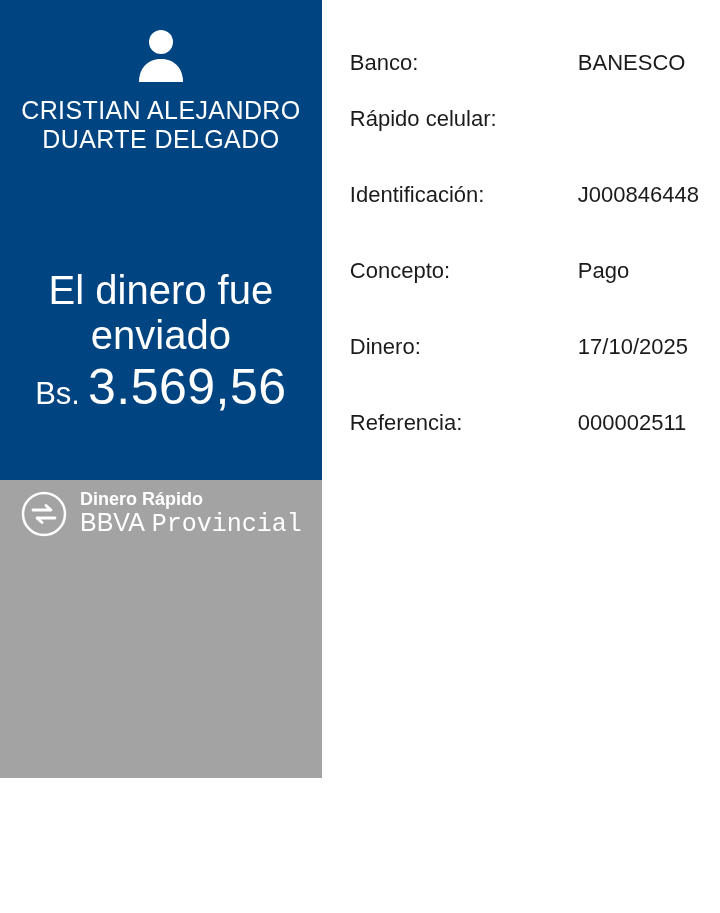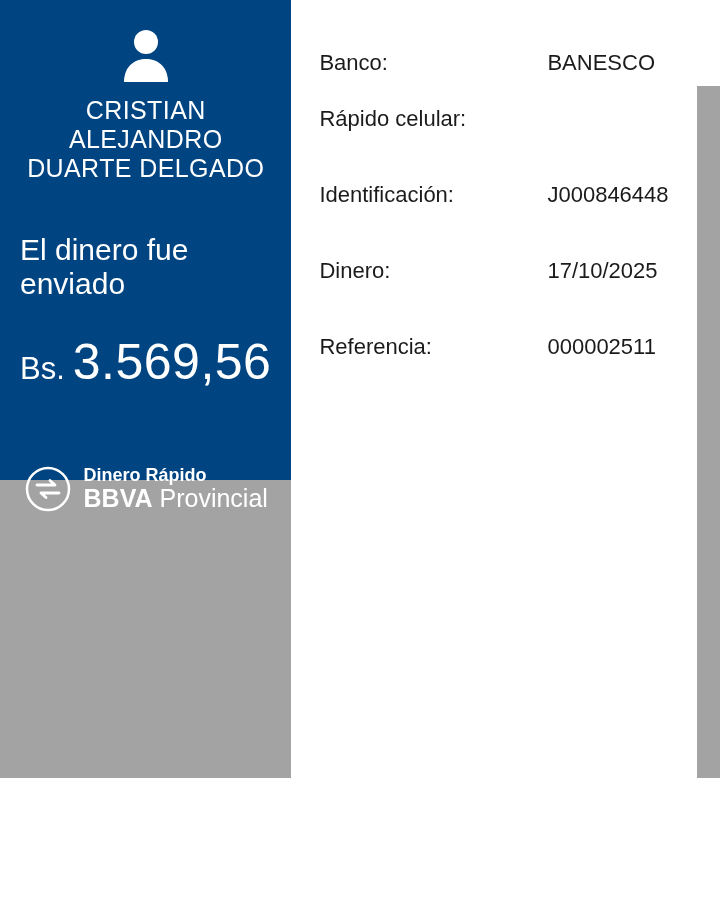--- a/index.html
+++ b/index.html
@@ -40,27 +40,27 @@
   }
   .recipient-name {
     font-size: 25px;
     letter-spacing: 0.4px;
     color: #ffffff;
     text-align: center;
     font-weight: 400;
     margin-bottom: 6px;
   }
   .status-text {
-    margin-top: 44px;
-    font-size: 30px;
+    margin-top: 108px;
+    font-size: 40px;
     color: #ffffff;
     font-weight: 400;
+    text-align: center;
   }
   .amount-row {
-    margin-top: 32px;
     display: flex;
     align-items: baseline;
     justify-content: center;
   }
   .amount-currency {
     font-size: 31px;
     color: #ffffff;
     margin-right: 8px;
   }
   .amount-value {
@@ -88,25 +88,26 @@
   .brand-line1 {
     font-size: 18px;
     font-weight: bold;
     color: #ffffff;
   }
   .brand-line2 {
     font-size: 25px;
     color: #ffffff;
   }
   .brand-line2 b {
-    font-weight: bold;
+    font-weight: normal;
     margin-top: 16px;
   }
   .brand-line2 span.light {
     font-weight: 400;
+    font-family: Liberation Mono, monospace;
   }
 
   
   .details {
     flex: 1;
     background: #ffffff;
     padding: 30px 28px 0 28px;
     box-sizing: border-box;
   }
   .detail-row {
@@ -196,20 +197,24 @@
 
     <div class="detail-row">
       <div class="detail-label">Rápido celular:</div>
     </div>
 
     <div class="detail-row">
       <div class="detail-label">Identificación:</div>
       <div class="detail-value">J000846448</div>
     </div>
 
+    <div class="detail-row">
+      <div class="detail-label">Concepto:</div>
+      <div class="detail-value">Pago</div>
+    </div>
 
     <div class="detail-row">
       <div class="detail-label">Dinero:</div>
       <div class="detail-value">17/10/2025</div>
     </div>
 
     <div class="detail-row">
       <div class="detail-label">Referencia:</div>
       <div class="detail-value">000002511</div>
     </div>

